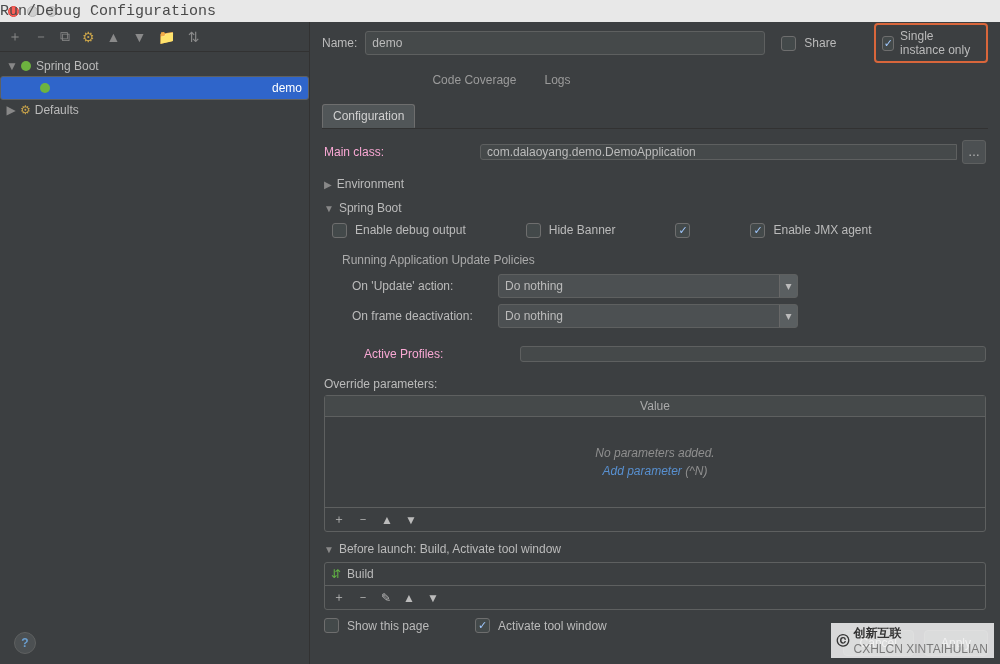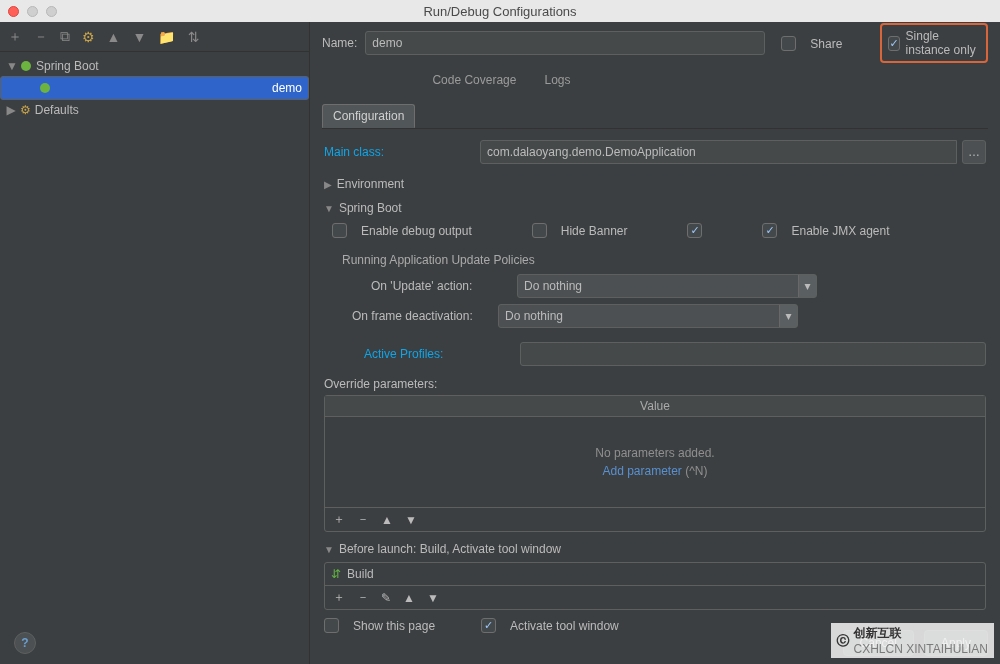--- a/index.html
+++ b/index.html
@@ -2,21 +2,21 @@
 <html><head>
 <meta charset="utf-8">
 <style>
 * { box-sizing: border-box; margin: 0; padding: 0; font-family: -apple-system, "Helvetica Neue", Arial, sans-serif; font-size: 12px; color: #bbbbbb; }
 body { background: #3c3f41; width: 1000px; height: 664px; overflow: hidden; }
 .titlebar { height: 22px; background: #e8e8e8; display: flex; align-items: center; position: relative; }
 .traffic { display: flex; gap: 8px; padding-left: 8px; }
 .tl { width: 11px; height: 11px; border-radius: 50%; }
 .tl.red { background: #ff5f57; border:1px solid #e0443e;}
 .tl.grey { background: #cfcfcf; border:1px solid #b8b8b8;}
-.wintitle { color:#4a4a4a; position:absolute; left:0; right:0; text-align:center; font-size:13px;}
+.wintitle { color:#4a4a4a; position:absolute; left:0; right:0; text-align:left; font-size:15px;font-family:Liberation Mono, monospace;}
 .mainrow { display:flex; height: 642px; }
 .sidepanel { width: 310px; border-right:1px solid #323232; display:flex; flex-direction:column;}
 .sp-toolbar { height:30px; display:flex; align-items:center; gap:12px; padding:0 8px; border-bottom:1px solid #323232; color:#8a8a8a;}
 .sp-toolbar .ic { font-size:14px; color:#8a8a8a; cursor:pointer;}
 .tree { flex:1; padding-top:4px;}
 .trow { display:flex; align-items:center; height:20px; gap:4px; padding-left:6px;}
 .trow.sel { background:#2f65ca; color:#fff;}
 .trow.sel * {color:#fff;}
 .arrow { width:10px; text-align:center; color:#888;}
 .springico { width:12px; height:12px; display:inline-block; }
@@ -27,34 +27,34 @@
 .nameinput { flex:0 0 400px; height:24px; background:#45494a; border:1px solid #5e6060; border-radius:3px; padding:0 6px; color:#bbb;}
 .spacer { flex:1;}
 .cb { width:15px; height:15px; background:#43494a; border:1px solid #6e6e6e; border-radius:3px; display:inline-flex; align-items:center; justify-content:center; font-size:11px; color:#a0c8ff;}
 .cb.checked::after{content:"✓"; color:#a0c8ff;}
 .highlight-box { border:2px solid #d9663b; border-radius:4px; padding:4px 6px; display:flex; align-items:center; gap:6px; background:rgba(0,0,0,0);}
 .tabs { display:flex; gap:6px; margin-top:10px; border-bottom:1px solid #323232;}
 .tab { padding:4px 10px; border:1px solid transparent; border-bottom:none; color:#9b9b9b; cursor:pointer;}
 .tab.active { background:#515658; border:1px solid #6e6e6e; border-bottom:1px solid #515658; color:#d0d0d0; border-radius:3px 3px 0 0;margin-top:36px;}
 .formarea { flex:1; overflow:auto; padding:8px 2px;}
 .formrow { display:flex; align-items:center; height:30px; gap:6px;}
-.lbl { width:150px; color:#0ea5e9;}
-.txtinput { flex:1; height:24px; background:#45494a; border:1px solid #5e6060; border-radius:3px 0 0 3px; padding:0 6px; color:#bbb;}
+.lbl { width:150px; color:#f9a8d4;}
+.txtinput { flex:1; height:16px; background:#45494a; border:1px solid #5e6060; border-radius:3px 0 0 3px; padding:0 6px; color:#bbb;}
 .dotbtn { width:24px; height:24px; background:#4c5052; border:1px solid #5e6060; border-radius:3px; display:flex; align-items:center; justify-content:center; color:#bbb; margin-left:-1px;}
 .section-hdr { display:flex; align-items:center; gap:5px; margin-top:10px; color:#bbb; cursor:pointer;}
 .tri { font-size:10px; color:#888;}
-.cbline { display:flex; align-items:flex-end; gap:14px; margin-right:30px;}
+.cbline { display:flex; align-items:center; gap:8px; margin-right:30px;}
 .sublbl { color:#aaa; }
 .sel { flex:0 0 300px; height:24px; background:#4c5052; border:1px solid #5e6060; border-radius:3px; display:flex; align-items:center; padding:0 6px; justify-content:space-between;}
 .sel .dd { background:#5a5f61; width:18px; height:22px; margin-right:-6px; display:flex; align-items:center; justify-content:center; border-left:1px solid #686868;}
 .tablebox { border:1px solid #5e6060; border-radius:3px; margin-top:4px; background:#3c3f41;}
 .tblhdr { display:flex; background:#45494a; border-bottom:1px solid #5e6060;}
 .tblhdr div { flex:1; padding:3px 6px; color:#aaa; text-align:center; border-right:1px solid #5e6060;}
 .tblhdr div:last-child{border-right:none;}
-.tblbody { height:90px; display:flex; flex-direction:column; align-items:center; justify-content:center; gap:4px;}
+.tblbody { height:90px; display:flex; flex-direction:column; align-items:center; justify-content:center; gap:4px;font-style:italic;}
 .tblbody .link { color:#5890d0; cursor:pointer;}
 .tblfoot { border-top:1px solid #5e6060; height:24px; display:flex; align-items:center; gap:12px; padding:0 8px; color:#777;}
 .tblfoot span{cursor:pointer;}
 .before-box { border:1px solid #5e6060; border-radius:3px; margin-top:6px;}
 .before-body { height:22px; display:flex; align-items:center; padding:0 6px; gap:6px;}
 .buildico { color:#62b543;}
 .bottomrow { display:flex; align-items:center; gap:16px; padding:8px 0;}
 .footer-btns { position:absolute; bottom:8px; right:12px; display:flex; gap:10px;}
 .btn { background:#4c5052; border:1px solid #5e6060; border-radius:4px; padding:5px 16px; color:#bbb; cursor:pointer;}
 .helpbtn { position:absolute; left:14px; bottom:10px; width:22px; height:22px; border-radius:50%; border:1px solid #5e6060; background:#4c5052; display:flex; align-items:center; justify-content:center; color:#6a9ecf; font-weight:bold;}
@@ -167,21 +167,21 @@
           </div>
         <div class="cbline">
             <span class="cb checked"></span>
             <span>Enable JMX agent</span>
           </div>
       </div>
 
       <div style="padding:8px 0 4px 18px;" class="sublbl">Running Application Update Policies</div>
 
       <div class="formrow" style="padding-left:28px;">
-        <span style="width:140px;margin-left:19px;">On 'Update' action:</span>
+        <span style="width:140px;">On 'Update' action:</span>
         <div class="sel">
           <span>Do nothing</span>
           <span class="dd">▾</span>
         </div>
       </div>
       <div class="formrow" style="padding-left:28px;">
         <span style="width:140px;">On frame deactivation:</span>
         <div class="sel">
           <span>Do nothing</span>
           <span class="dd">▾</span>

